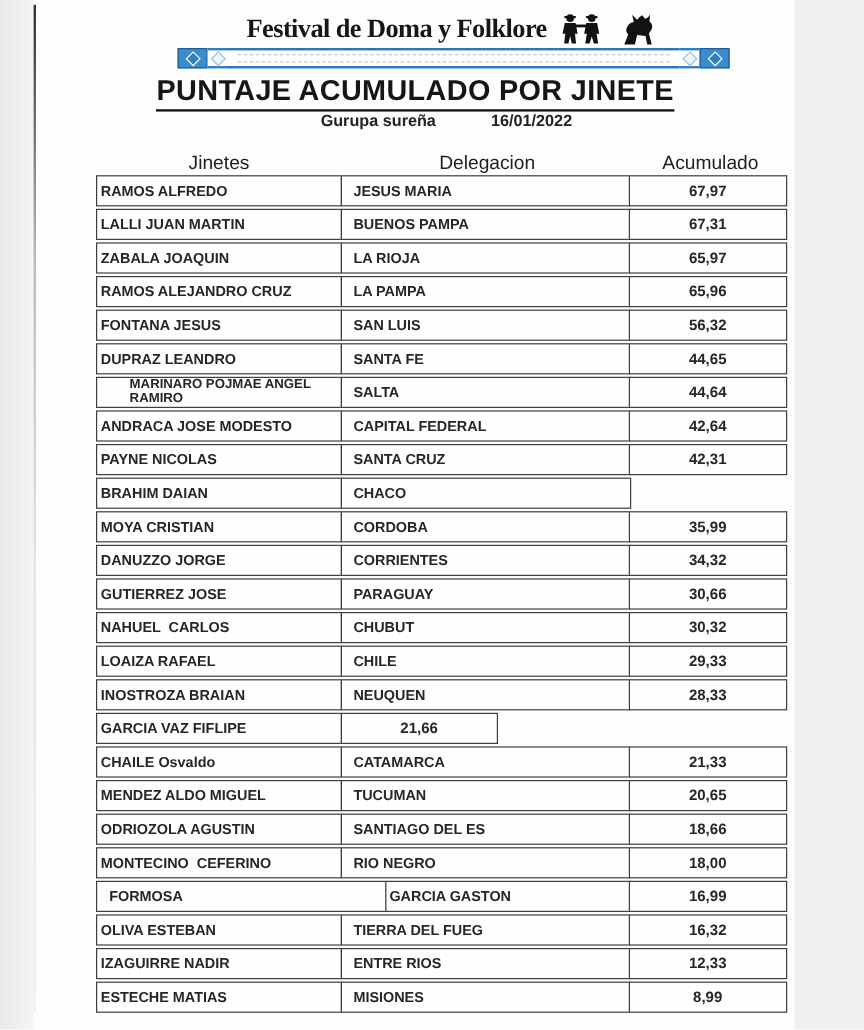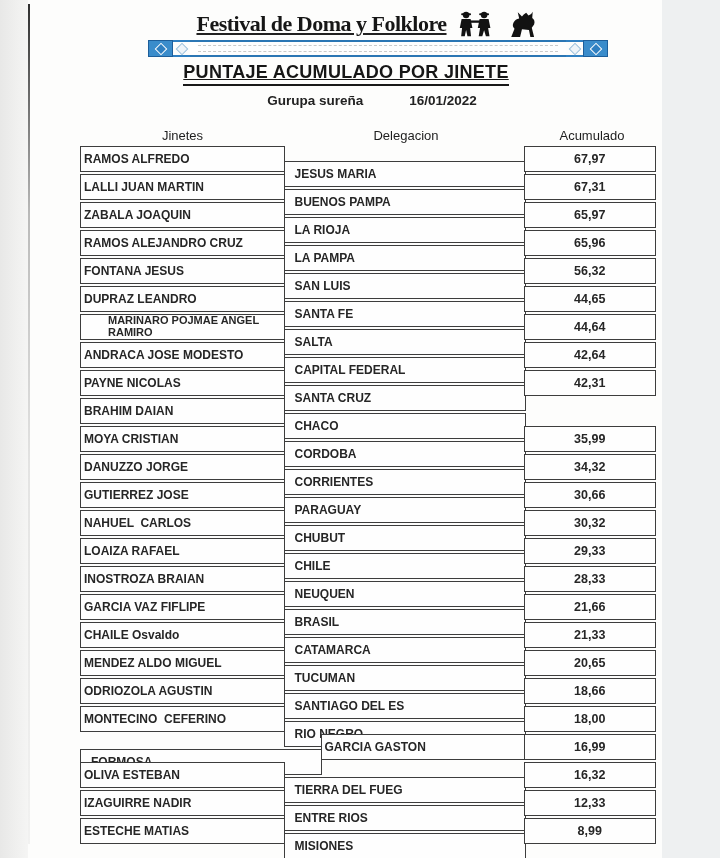--- a/index.html
+++ b/index.html
@@ -18,23 +18,23 @@
                 background:linear-gradient(180deg, rgba(25,25,25,.9), rgba(60,60,60,.35) 25%,
                  rgba(110,110,110,.18) 55%, rgba(140,140,140,.10)); }
   .right-band { position:absolute; left:662px; top:0; width:58px; height:858px;
                 background:#eef0f1; }
   .smudge     { position:absolute; left:620px; top:456px; width:7px; height:2px;
                 background:#8a8a8a; opacity:.55; transform:rotate(38deg); border-radius:2px; }
 
   .page { position:absolute; left:30px; top:0; width:632px; height:858px; }
 
   
-  .masthead { position:absolute; top:10px; left:3px; width:100%;
+  .masthead { position:absolute; top:10px; left:12px; width:100%;
               display:flex; justify-content:center; align-items:center; gap:9px;
-              transform:translateX(18px);text-decoration:underline; }
+              transform:translateX(18px); }
   .festival-title { font-family:"Liberation Serif", serif; font-weight:bold;
                     font-size:22px; letter-spacing:-0.5px; color:#161616; }
   .masthead svg { display:block; }
 
   
   .ribbon { position:absolute; left:118px; top:40px; width:460px; height:17px;
             display:flex; align-items:stretch; }
   .cap { width:25px; background:#3a8ccb; border:1px solid #1d5e9a; position:relative; }
   .cap::after { content:""; position:absolute; left:50%; top:50%; width:7px; height:7px;
                 transform:translate(-50%,-50%) rotate(45deg);
@@ -46,44 +46,44 @@
                  border:1.5px solid #9cc0dc; background:#eef4f9; }
   .ribbon-mid { flex:1; border-top:2.5px solid #2b76b4; border-bottom:2.5px solid #2b76b4;
                 background:#fefefe; position:relative; }
   .ribbon-mid::before, .ribbon-mid::after { content:""; position:absolute; left:2%; width:96%; height:0;
                 border-top:1px dashed rgba(140,140,140,.45); }
   .ribbon-mid::before { top:3px; }
   .ribbon-mid::after  { bottom:3px; }
 
   
   .report-title-wrap { position:absolute; top:62px; left:0; width:100%; text-align:center; }
-  .report-title { display:inline-block; font-weight:bold; font-size:18px;
+  .report-title { display:inline-block; font-weight:bold; font-size:24px;
                   letter-spacing:.3px; color:#161616;
-                  border-bottom:2.5px solid #191919; padding-bottom:1px;text-decoration:underline; }
+                  border-bottom:2.5px solid #191919; padding-bottom:1px; }
   .subtitle-row { position:absolute; top:93px; left:0; width:100%;
                   display:flex; justify-content:center; gap:46px;
                   transform:translateX(26px);
                   font-weight:bold; font-size:13.5px; color:#222; }
 
   
   .col-headers { position:absolute; left:50px; top:128px; width:577px; display:flex;
-                 font-size:13px; color:#1e1e1e; }
+                 font-size:16px; color:#1e1e1e; }
   .col-headers span { text-align:center; }
   .ch-jinetes    { width:205px; }
   .ch-delegacion { width:242px; }
   .ch-acumulado  { width:130px; }
 
   .table-body { position:absolute; left:50px; top:146px; width:577px; }
   .t-row { display:flex; height:26px; margin-bottom:2px; }
   .cell  { border:1.5px solid #3d3d3d; height:26px; display:flex; align-items:center;
            font-weight:bold; font-size:12px; color:#262626; background:#fefefe;
            white-space:pre; overflow:hidden; }
   .cell + .cell { margin-left:-1.5px; }
   .c-jinete     { width:205px; padding-left:3px; }
-  .c-delegacion { width:242px; padding-left:10px;margin-top:15px; }
+  .c-delegacion { width:242px; padding-left:10px; }
   .c-acumulado  { width:131.5px; justify-content:center; font-size:12.5px; }
   .c-jinete.two-line { flex-direction:column; align-items:flex-start; justify-content:flex-start; }
   .c-jinete.two-line div { font-size:11px; line-height:11.5px;margin-left:24px; }
 </style>
 </head>
 <body>
 
 <div class="left-band"></div>
 <div class="edge-line"></div>
 <div class="right-band"></div>
@@ -211,21 +211,20 @@
         <div class="cell c-delegacion">CHILE</div>
         <div class="cell c-acumulado">29,33</div>
       </div>
       <div class="t-row">
         <div class="cell c-jinete">INOSTROZA BRAIAN</div>
         <div class="cell c-delegacion">NEUQUEN</div>
         <div class="cell c-acumulado">28,33</div>
       </div>
       <div class="t-row">
         <div class="cell c-jinete">GARCIA VAZ FIFLIPE</div>
-        <div class="cell c-delegacion">BRASIL</div>
         <div class="cell c-acumulado">21,66</div>
       </div>
       <div class="t-row">
         <div class="cell c-jinete">CHAILE Osvaldo</div>
         <div class="cell c-delegacion">CATAMARCA</div>
         <div class="cell c-acumulado">21,33</div>
       </div>
       <div class="t-row">
         <div class="cell c-jinete">MENDEZ ALDO MIGUEL</div>
         <div class="cell c-delegacion">TUCUMAN</div>

